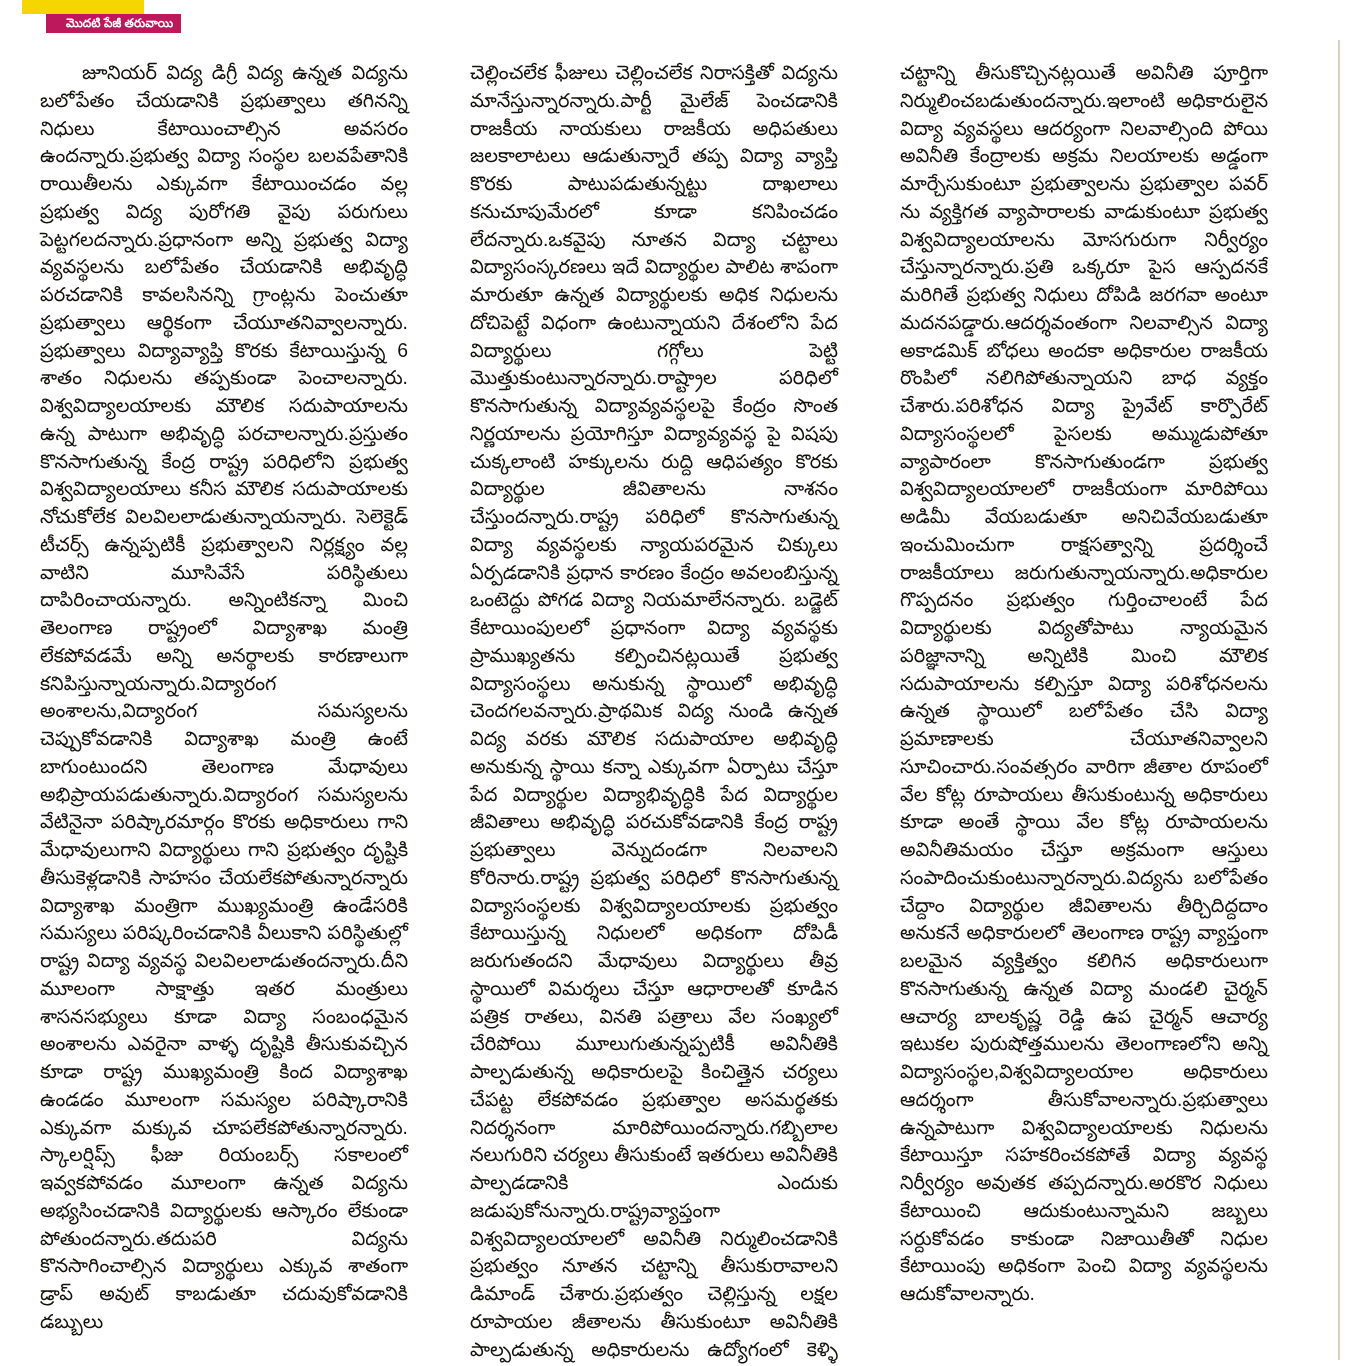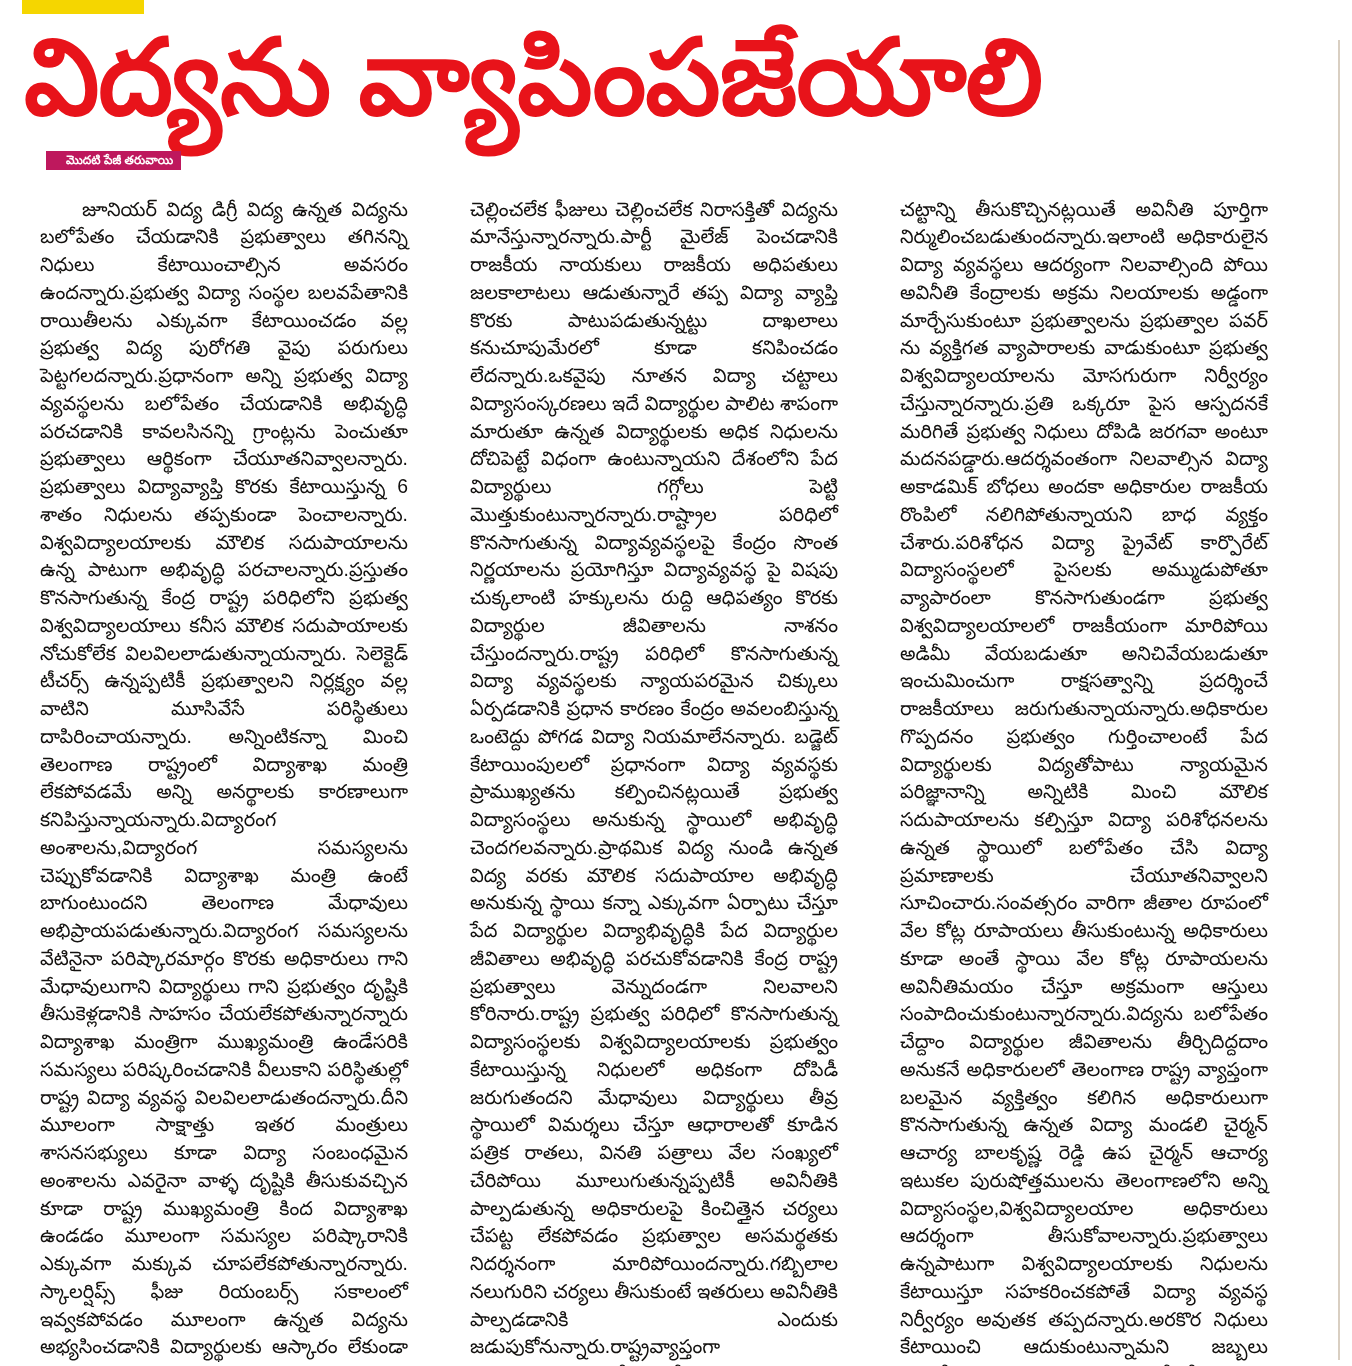--- a/index.html
+++ b/index.html
@@ -83,21 +83,20 @@
   }
 </style>
 </head>
 <body>
 
 <div class="page">
 
   <div class="top-marker"></div>
   <div class="right-rule"></div>
 
-  <h1 class="headline">విద్యను వ్యాపింపజేయాలి</h1>
 
   <div class="kicker">మొదటి పేజీ తరువాయి</div>
 
   <div class="columns">
     <div class="col first">
       <p>జూనియర్ విద్య డిగ్రీ విద్య ఉన్నత విద్యను బలోపేతం చేయడానికి ప్రభుత్వాలు తగినన్ని నిధులు కేటాయించాల్సిన అవసరం ఉందన్నారు.ప్రభుత్వ విద్యా సంస్థల బలవపేతానికి రాయితీలను ఎక్కువగా కేటాయించడం వల్ల ప్రభుత్వ విద్య పురోగతి వైపు పరుగులు పెట్టగలదన్నారు.ప్రధానంగా అన్ని ప్రభుత్వ విద్యా వ్యవస్థలను బలోపేతం చేయడానికి అభివృద్ధి పరచడానికి కావలసినన్ని గ్రాంట్లను పెంచుతూ ప్రభుత్వాలు ఆర్థికంగా చేయూతనివ్వాలన్నారు. ప్రభుత్వాలు విద్యావ్యాప్తి కొరకు కేటాయిస్తున్న 6 శాతం నిధులను తప్పకుండా పెంచాలన్నారు. విశ్వవిద్యాలయాలకు మౌలిక సదుపాయాలను ఉన్న పాటుగా అభివృద్ధి పరచాలన్నారు.ప్రస్తుతం కొనసాగుతున్న కేంద్ర రాష్ట్ర పరిధిలోని ప్రభుత్వ విశ్వవిద్యాలయాలు కనీస మౌలిక సదుపాయాలకు నోచుకోలేక విలవిలలాడుతున్నాయన్నారు. సెలెక్టెడ్ టీచర్స్ ఉన్నప్పటికీ ప్రభుత్వాలని నిర్లక్ష్యం వల్ల వాటిని మూసివేసే పరిస్థితులు దాపిరించాయన్నారు. అన్నింటికన్నా మించి తెలంగాణ రాష్ట్రంలో విద్యాశాఖ మంత్రి లేకపోవడమే అన్ని అనర్థాలకు కారణాలుగా కనిపిస్తున్నాయన్నారు.విద్యారంగ అంశాలను,విద్యారంగ సమస్యలను చెప్పుకోవడానికి విద్యాశాఖ మంత్రి ఉంటే బాగుంటుందని తెలంగాణ మేధావులు అభిప్రాయపడుతున్నారు.విద్యారంగ సమస్యలను వేటినైనా పరిష్కారమార్గం కొరకు అధికారులు గాని మేధావులుగాని విద్యార్థులు గాని ప్రభుత్వం దృష్టికి తీసుకెళ్లడానికి సాహసం చేయలేకపోతున్నారన్నారు విద్యాశాఖ మంత్రిగా ముఖ్యమంత్రి ఉండేసరికి సమస్యలు పరిష్కరించడానికి వీలుకాని పరిస్థితుల్లో రాష్ట్ర విద్యా వ్యవస్థ విలవిలలాడుతందన్నారు.దీని మూలంగా సాక్షాత్తు ఇతర మంత్రులు శాసనసభ్యులు కూడా విద్యా సంబంధమైన అంశాలను ఎవరైనా వాళ్ళ దృష్టికి తీసుకువచ్చిన కూడా రాష్ట్ర ముఖ్యమంత్రి కింద విద్యాశాఖ ఉండడం మూలంగా సమస్యల పరిష్కారానికి ఎక్కువగా మక్కువ చూపలేకపోతున్నారన్నారు. స్కాలర్షిప్స్ ఫీజు రియంబర్స్ సకాలంలో ఇవ్వకపోవడం మూలంగా ఉన్నత విద్యను అభ్యసించడానికి విద్యార్థులకు ఆస్కారం లేకుండా పోతుందన్నారు.తదుపరి విద్యను కొనసాగించాల్సిన విద్యార్థులు ఎక్కువ శాతంగా డ్రాప్ అవుట్ కాబడుతూ చదువుకోవడానికి డబ్బులు</p>
     </div>
     <div class="col">
       <p>చెల్లించలేక ఫీజులు చెల్లించలేక నిరాసక్తితో విద్యను మానేస్తున్నారన్నారు.పార్టీ మైలేజ్ పెంచడానికి రాజకీయ నాయకులు రాజకీయ అధిపతులు జలకాలాటలు ఆడుతున్నారే తప్ప విద్యా వ్యాప్తి కొరకు పాటుపడుతున్నట్టు దాఖలాలు కనుచూపుమేరలో కూడా కనిపించడం లేదన్నారు.ఒకవైపు నూతన విద్యా చట్టాలు విద్యాసంస్కరణలు ఇదే విద్యార్థుల పాలిట శాపంగా మారుతూ ఉన్నత విద్యార్థులకు అధిక నిధులను దోచిపెట్టే విధంగా ఉంటున్నాయని దేశంలోని పేద విద్యార్థులు గగ్గోలు పెట్టి మొత్తుకుంటున్నారన్నారు.రాష్ట్రాల పరిధిలో కొనసాగుతున్న విద్యావ్యవస్థలపై కేంద్రం సొంత నిర్ణయాలను ప్రయోగిస్తూ విద్యావ్యవస్థ పై విషపు చుక్కలాంటి హక్కులను రుద్ది ఆధిపత్యం కొరకు విద్యార్థుల జీవితాలను నాశనం చేస్తుందన్నారు.రాష్ట్ర పరిధిలో కొనసాగుతున్న విద్యా వ్యవస్థలకు న్యాయపరమైన చిక్కులు ఏర్పడడానికి ప్రధాన కారణం కేంద్రం అవలంబిస్తున్న ఒంటెద్దు పోగడ విద్యా నియమాలేనన్నారు. బడ్జెట్ కేటాయింపులలో ప్రధానంగా విద్యా వ్యవస్థకు ప్రాముఖ్యతను కల్పించినట్లయితే ప్రభుత్వ విద్యాసంస్థలు అనుకున్న స్థాయిలో అభివృద్ధి చెందగలవన్నారు.ప్రాథమిక విద్య నుండి ఉన్నత విద్య వరకు మౌలిక సదుపాయాల అభివృద్ధి అనుకున్న స్థాయి కన్నా ఎక్కువగా ఏర్పాటు చేస్తూ పేద విద్యార్థుల విద్యాభివృద్ధికి పేద విద్యార్థుల జీవితాలు అభివృద్ధి పరచుకోవడానికి కేంద్ర రాష్ట్ర ప్రభుత్వాలు వెన్నుదండగా నిలవాలని కోరినారు.రాష్ట్ర ప్రభుత్వ పరిధిలో కొనసాగుతున్న విద్యాసంస్థలకు విశ్వవిద్యాలయాలకు ప్రభుత్వం కేటాయిస్తున్న నిధులలో అధికంగా దోపిడీ జరుగుతందని మేధావులు విద్యార్థులు తీవ్ర స్థాయిలో విమర్శలు చేస్తూ ఆధారాలతో కూడిన పత్రిక రాతలు, వినతి పత్రాలు వేల సంఖ్యలో చేరిపోయి మూలుగుతున్నప్పటికీ అవినీతికి పాల్పడుతున్న అధికారులపై కించిత్తైన చర్యలు చేపట్ట లేకపోవడం ప్రభుత్వాల అసమర్థతకు నిదర్శనంగా మారిపోయిందన్నారు.గబ్బిలాల నలుగురిని చర్యలు తీసుకుంటే ఇతరులు అవినీతికి పాల్పడడానికి ఎందుకు జడుపుకోనున్నారు.రాష్ట్రవ్యాప్తంగా విశ్వవిద్యాలయాలలో అవినీతి నిర్ములించడానికి ప్రభుత్వం నూతన చట్టాన్ని తీసుకురావాలని డిమాండ్ చేశారు.ప్రభుత్వం చెల్లిస్తున్న లక్షల రూపాయల జీతాలను తీసుకుంటూ అవినీతికి పాల్పడుతున్న అధికారులను ఉద్యోగంలో కెళ్ళి తొలగించే</p>
     </div>

